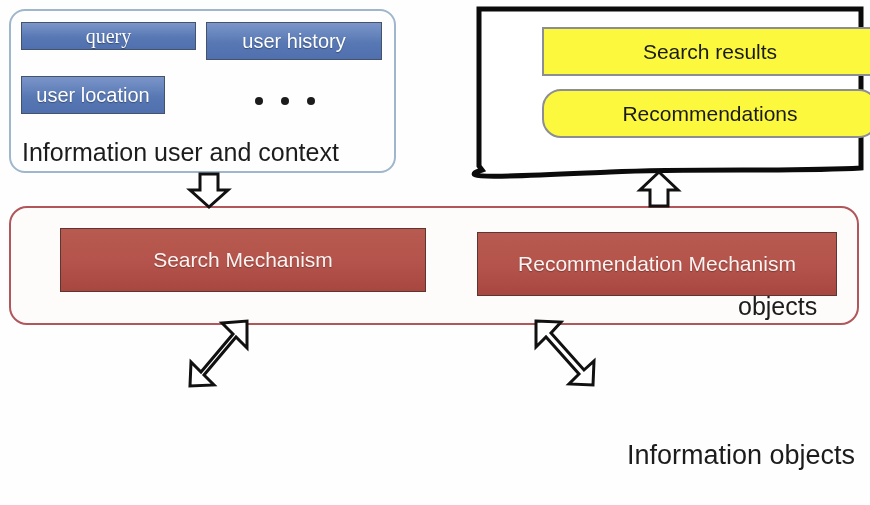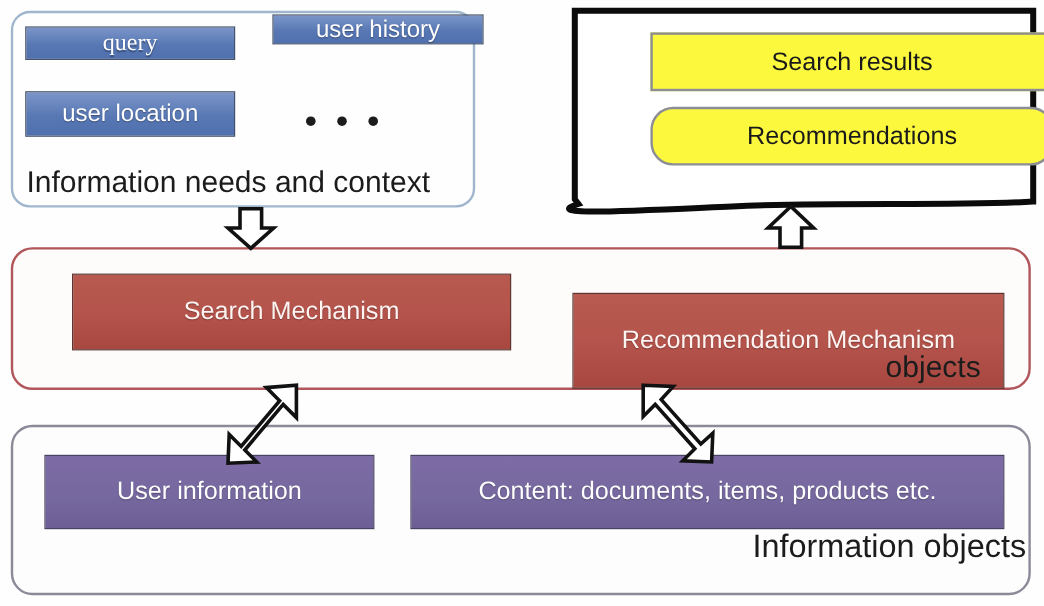--- a/index.html
+++ b/index.html
@@ -120,60 +120,55 @@
   }
 </style>
 </head>
 <body>
 
 <div id="canvas">
 
   <div class="panel panel-needs">
     <div class="box box-blue" style="left:10px; top:11px; width:175px; height:28px;font-family:Liberation Serif, serif;">query</div>
 
-    <div class="box box-blue" style="left:195px; top:1px; width:176px; height:25px;margin-left:21px;">user history</div>
+    <div class="box box-blue" style="left:195px; top:11px; width:176px; height:38px;">user history</div>
 
-    <div class="box box-blue" style="left:10px; top:65px; width:175px; height:38px;">user location</div>
+    <div class="box box-blue" style="left:10px; top:65px; width:144px; height:38px;">user location</div>
   </div>
 
   <div class="dots">
     <span class="dot"></span>
     <span class="dot"></span>
     <span class="dot"></span>
   </div>
 
-  <div class="caption cap-needs">Information needs and context</div>
+  <div class="caption cap-needs">Information user and context</div>
 
   <svg class="overlay" viewBox="0 0 870 505" xmlns="http://www.w3.org/2000/svg">
 
     <path d="M 479 9 L 861 9 L 861 155 L 861 168
              C 790 172 700 168 610 172
              C 520 176 450 180 482 170
              L 479 166 Z" fill="#ffffff" stroke="#0b0b0b" stroke-width="5" stroke-linejoin="miter"></path>
   </svg>
 
   <div class="panel panel-results">
     <div class="box box-yellow" style="left:24px; top:20px; width:336px; height:49px;">Search results</div>
 
     <div class="box box-yellow" style="left:24px; top:82px; width:336px; height:49px;border-radius:19px;">Recommendations</div>
   </div>
 
   <div class="panel panel-matching">
     <div class="box box-red" style="left:21px; top:20px; width:366px; height:64px;margin-left:28px;">Search Mechanism</div>
 
-    <div class="box box-red" style="left:466px; top:36px; width:360px; height:80px;">Recommendation Mechanism</div>
+    <div class="box box-red" style="left:466px; top:24px; width:360px; height:64px;">Recommendation Mechanism</div>
   </div>
 
   <div class="caption cap-match">objects</div>
 
-  <div class="panel panel-objects">
-    <div class="box box-purple" style="left:26px; top:23px; width:275px; height:62px;">User information</div>
-
-    <div class="box box-purple" style="left:331px; top:23px; width:495px; height:62px;">Content: documents, items, products etc.</div>
-  </div>
 
   <div class="caption cap-objects">Information objects</div>
 
   <svg class="overlay" viewBox="0 0 870 505" xmlns="http://www.w3.org/2000/svg">
 
     <polygon points="200,174 218,174 218,190 228,190 209,207 190,190 200,190" fill="#ffffff" stroke="#111111" stroke-width="3" stroke-linejoin="miter"></polygon>
 
     <polygon points="659,172 678,190 668,190 668,206 650,206 650,190 640,190" fill="#ffffff" stroke="#111111" stroke-width="3" stroke-linejoin="miter"></polygon>
 
     <polygon points="247,321 247,348 236,337 204,375 214,385 190,386 191,362 201,372 233,334 222,323" fill="#ffffff" stroke="#111111" stroke-width="3" stroke-linejoin="miter"></polygon>

